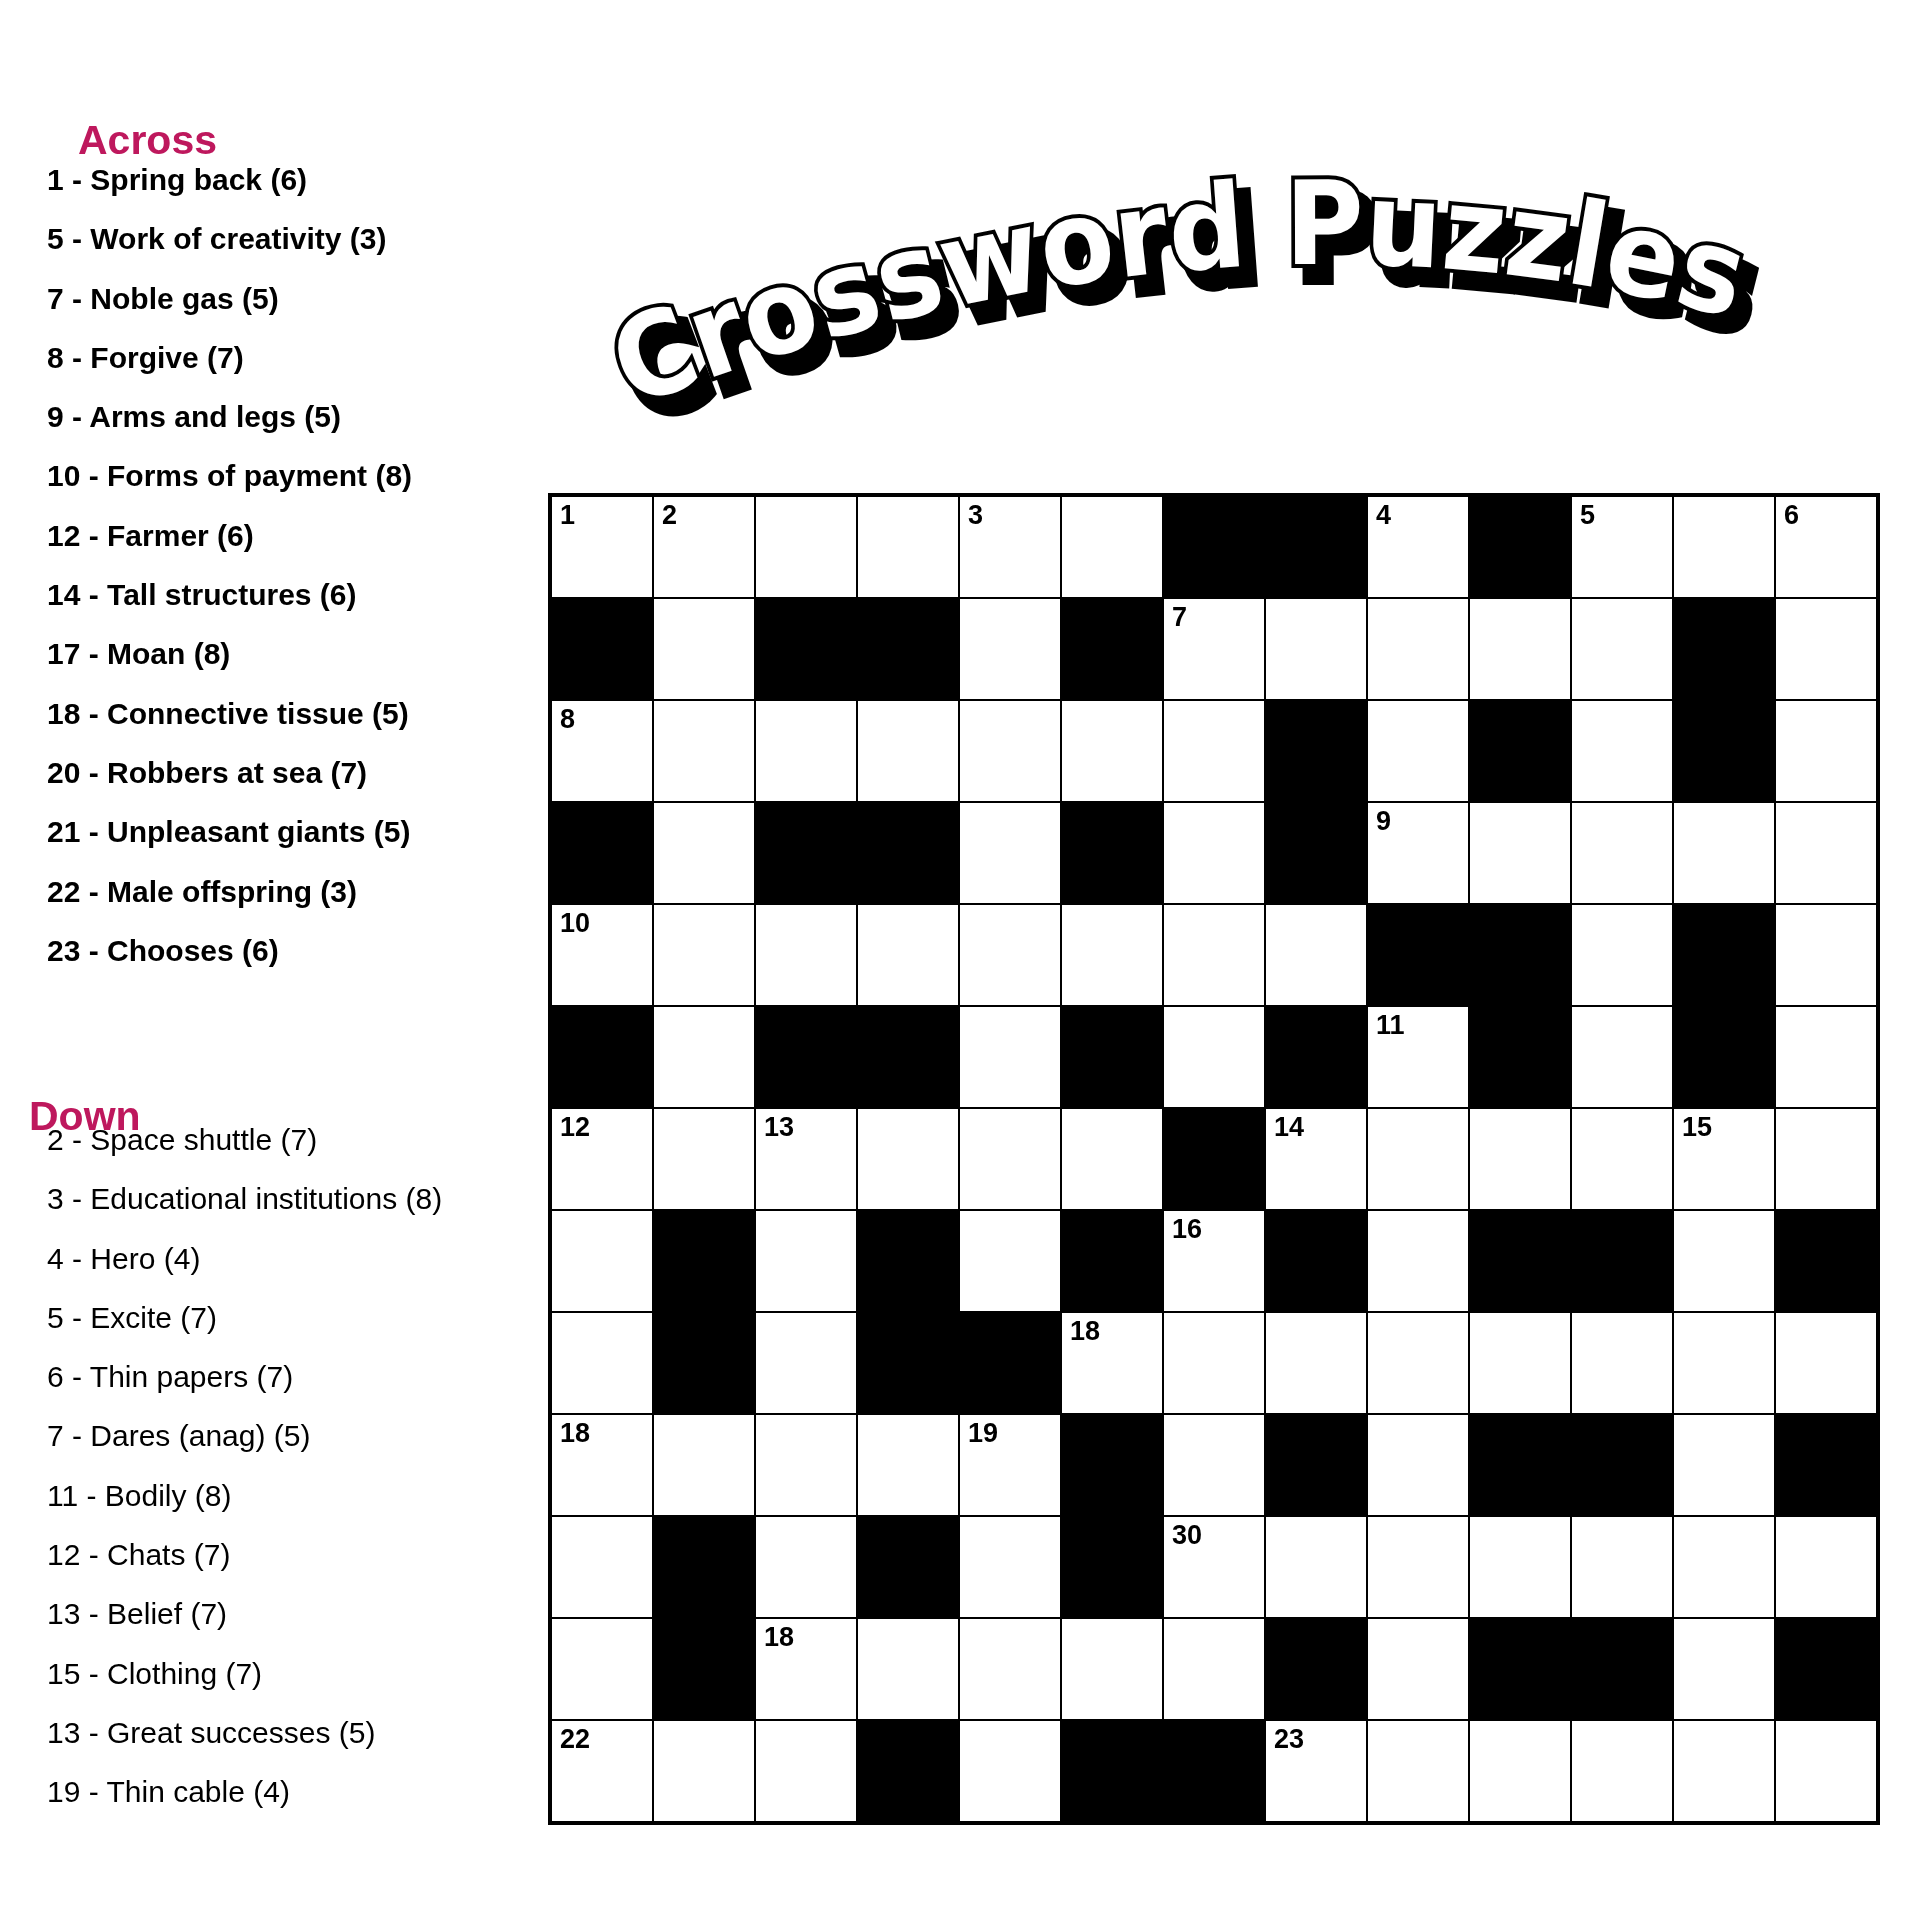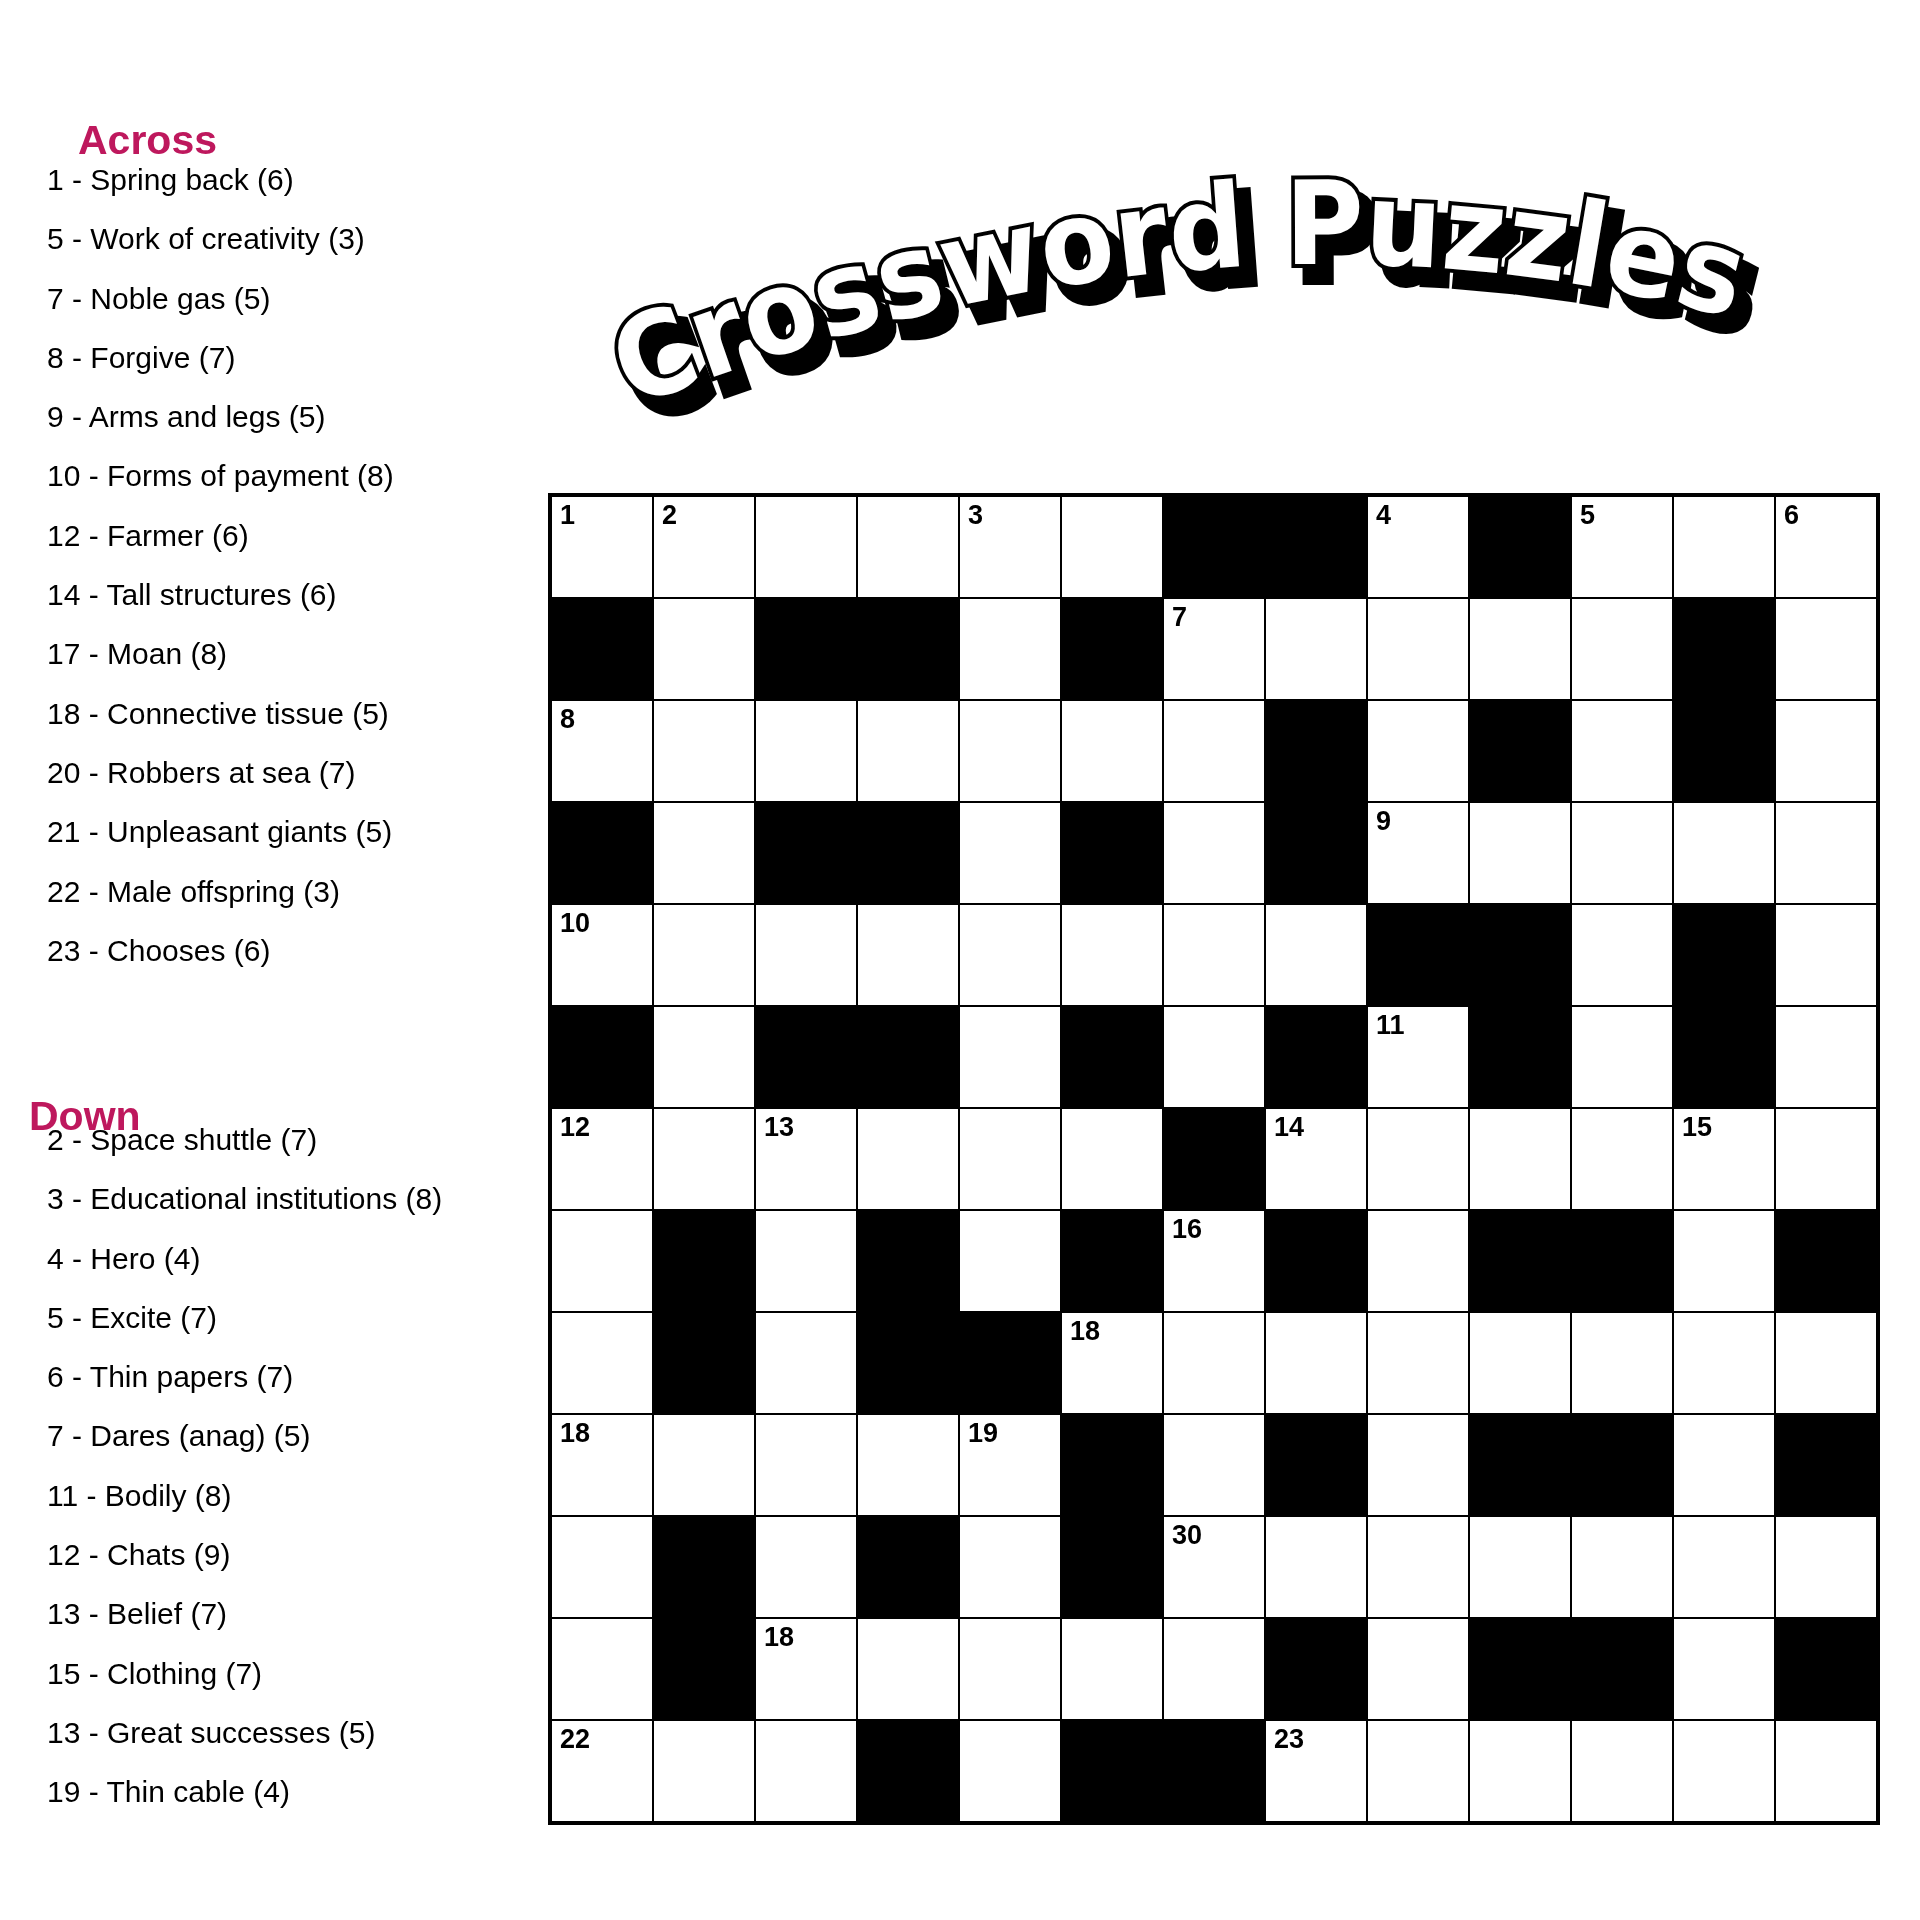--- a/index.html
+++ b/index.html
@@ -23,21 +23,21 @@
 
   .clues {
     position: absolute;
     left: 47px;
     margin: 0; padding: 0;
     list-style: none;
     font: 400 30px/59.3px "Liberation Sans", sans-serif;
     color: #000;
     white-space: nowrap;
   }
-  #across-clues { top: 150px; }
+  #across-clues { top: 150px; font-weight: bold; }
   #down-clues   { top: 1110px; }
 
   
   #title-wrap {
     position: absolute;
     left: 612px; top: 138px;
     width: 1210px; height: 370px;
   }
   #title-wrap svg { display: block; }
   .title-text {
@@ -93,21 +93,21 @@
 
 <h2 id="down-heading" class="section-heading">Down</h2>
 <ul id="down-clues" class="clues">
     <li>2 - Space shuttle (7)</li>
     <li>3 - Educational institutions (8)</li>
     <li>4 - Hero (4)</li>
     <li>5 - Excite (7)</li>
     <li>6 - Thin papers (7)</li>
     <li>7 - Dares (anag) (5)</li>
     <li>11 - Bodily (8)</li>
-    <li>12 - Chats (9)</li>
+    <li>12 - Chats (7)</li>
     <li>13 - Belief (7)</li>
     <li>15 - Clothing (7)</li>
     <li>13 - Great successes (5)</li>
     <li>19 - Thin cable (4)</li>
   </ul>
 
 <div id="title-wrap">
   <svg width="1210" height="370" viewBox="0 0 1210 370">
     <defs>
       <path id="title-arc" d="M 20 270 Q 620 30 1155 190" fill="none"></path>

